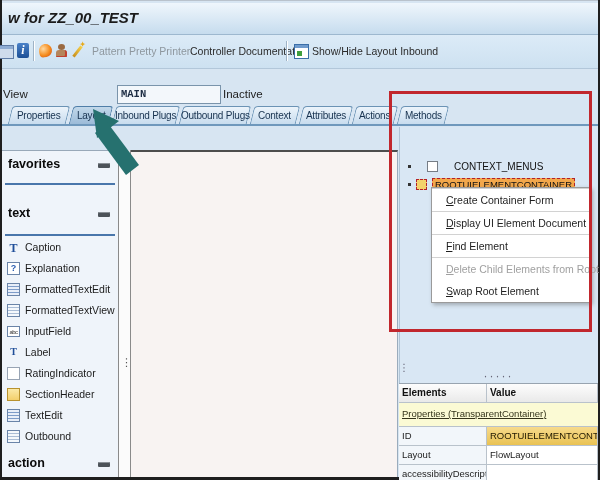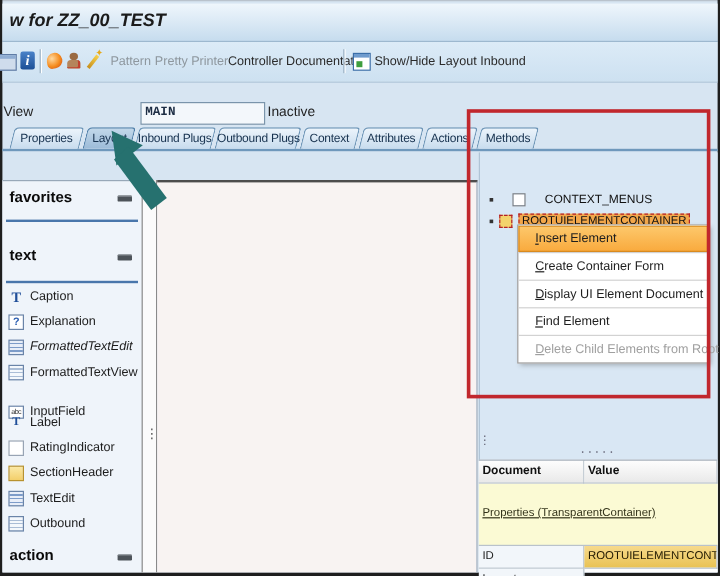--- a/index.html
+++ b/index.html
@@ -95,21 +95,21 @@
   .split-dots-side{left:399px;top:366px;font-size:10px;color:#667;line-height:3px;}
   
   .pgrid{left:399px;top:383px;right:2px;bottom:3px;background:#fff;border-top:1px solid #98a4b0;font-size:9.5px;}
   .prow{display:flex;height:19px;line-height:18px;}
   .pcell{box-sizing:border-box;border-right:1px solid #b9c2cb;border-bottom:1px solid #b9c2cb;
        padding:0 3px;overflow:hidden;white-space:nowrap;}
   .pc-prop{width:88px;background:#f2f6fa;color:#1c1c1c;}
   .pc-val{flex:1;background:#fff;color:#1c1c1c;}
   .phead .pcell{background:linear-gradient(#fdfdfd,#e9e9e9);font-weight:bold;font-size:10px;color:#111;}
   .pgroup{background:#fbfad4;color:#33331a;text-decoration:underline;border-bottom:1px solid #b9c2cb;
-       height:19px;line-height:18px;padding:16px 3px;white-space:nowrap;overflow:hidden;}
+       height:19px;line-height:18px;padding:2px 3px;white-space:nowrap;overflow:hidden;}
   .pc-gold{background:linear-gradient(#f7da8c,#e9c253);color:#201800;}
   
   .arrow-svg{left:80px;top:100px;z-index:60;pointer-events:none;}
 </style>
 </head>
 <body>
 
 <div id="screen">
 
   <div class="abs titlebar">
@@ -175,29 +175,29 @@
     <div class="abs pal-rule" style="top:83px;"></div>
 
     <div class="abs pal-item" style="top:88px;">
       <div class="pi pi-letter" style="font-size:12px;">T</div>
       <span>Caption</span>
     </div>
     <div class="abs pal-item" style="top:109px;">
       <div class="pi pi-box" style="color:#2a5db0;font-size:9px;font-weight:bold;text-align:center;line-height:11px;">?</div>
       <span>Explanation</span>
     </div>
-    <div class="abs pal-item" style="top:130px;font-style:italic;">
+    <div class="abs pal-item" style="top:130px;">
       <div class="pi pi-box pi-lines"></div>
       <span>FormattedTextEdit</span>
     </div>
     <div class="abs pal-item" style="top:151px;">
       <div class="pi pi-box pi-lines-lt"></div>
       <span>FormattedTextView</span>
     </div>
-    <div class="abs pal-item" style="top:184px;">
+    <div class="abs pal-item" style="top:172px;">
       <div class="pi pi-box pi-abc" style="height:11px;">abc</div>
       <span>InputField</span>
     </div>
     <div class="abs pal-item" style="top:193px;">
       <div class="pi pi-letter" style="font-size:10px;">T</div>
       <span>Label</span>
     </div>
     <div class="abs pal-item" style="top:214px;">
       <div class="pi pi-rating"></div>
       <span>RatingIndicator</span>
@@ -235,48 +235,49 @@
     </div>
 
     <div class="abs" style="left:8px;top:51px;display:flex;align-items:center;gap:5px;">
       <div class="tree-bullet"></div>
       <div class="tree-check sel"></div>
       <div class="tree-label sel">ROOTUIELEMENTCONTAINER</div>
     </div>
   </div>
 
   <div class="abs cmenu">
-    <div class="menu-item hl">Insert Element</div>
     <div class="menu-div"></div>
     <div class="menu-item">Create Container Form</div>
     <div class="menu-div"></div>
     <div class="menu-item">Display UI Element Document</div>
     <div class="menu-div"></div>
     <div class="menu-item">Find Element</div>
     <div class="menu-div"></div>
     <div class="menu-item dis">Delete Child Elements from Root</div>
+    <div class="menu-item">Swap Root Element</div>
   </div>
 
   <div class="abs red-rect"></div>
 
   <div class="abs split-dots-side">⋮</div>
   <div class="abs split-dots">·····</div>
 
   <div class="abs pgrid">
     <div class="prow phead">
-      <div class="pcell pc-prop">Document</div>
+      <div class="pcell pc-prop">Elements</div>
       <div class="pcell pc-val">Value</div>
     </div>
     <div class="pgroup">Properties (TransparentContainer)</div>
     <div class="prow">
       <div class="pcell pc-prop">ID</div>
       <div class="pcell pc-val pc-gold">ROOTUIELEMENTCONTAINER</div>
     </div>
     <div class="prow">
       <div class="pcell pc-prop">Layout</div>
+      <div class="pcell pc-val">FlowLayout</div>
     </div>
     <div class="prow">
       <div class="pcell pc-prop">accessibilityDescription</div>
       <div class="pcell pc-val"></div>
     </div>
   </div>
 
   <svg class="abs arrow-svg" width="70" height="82" viewBox="0 0 70 82">
     <polygon points="13,9 39,21 17,38" fill="#26716f"></polygon>
     <polygon points="27,22 59,65 46,75 15,33" fill="#26716f"></polygon>

